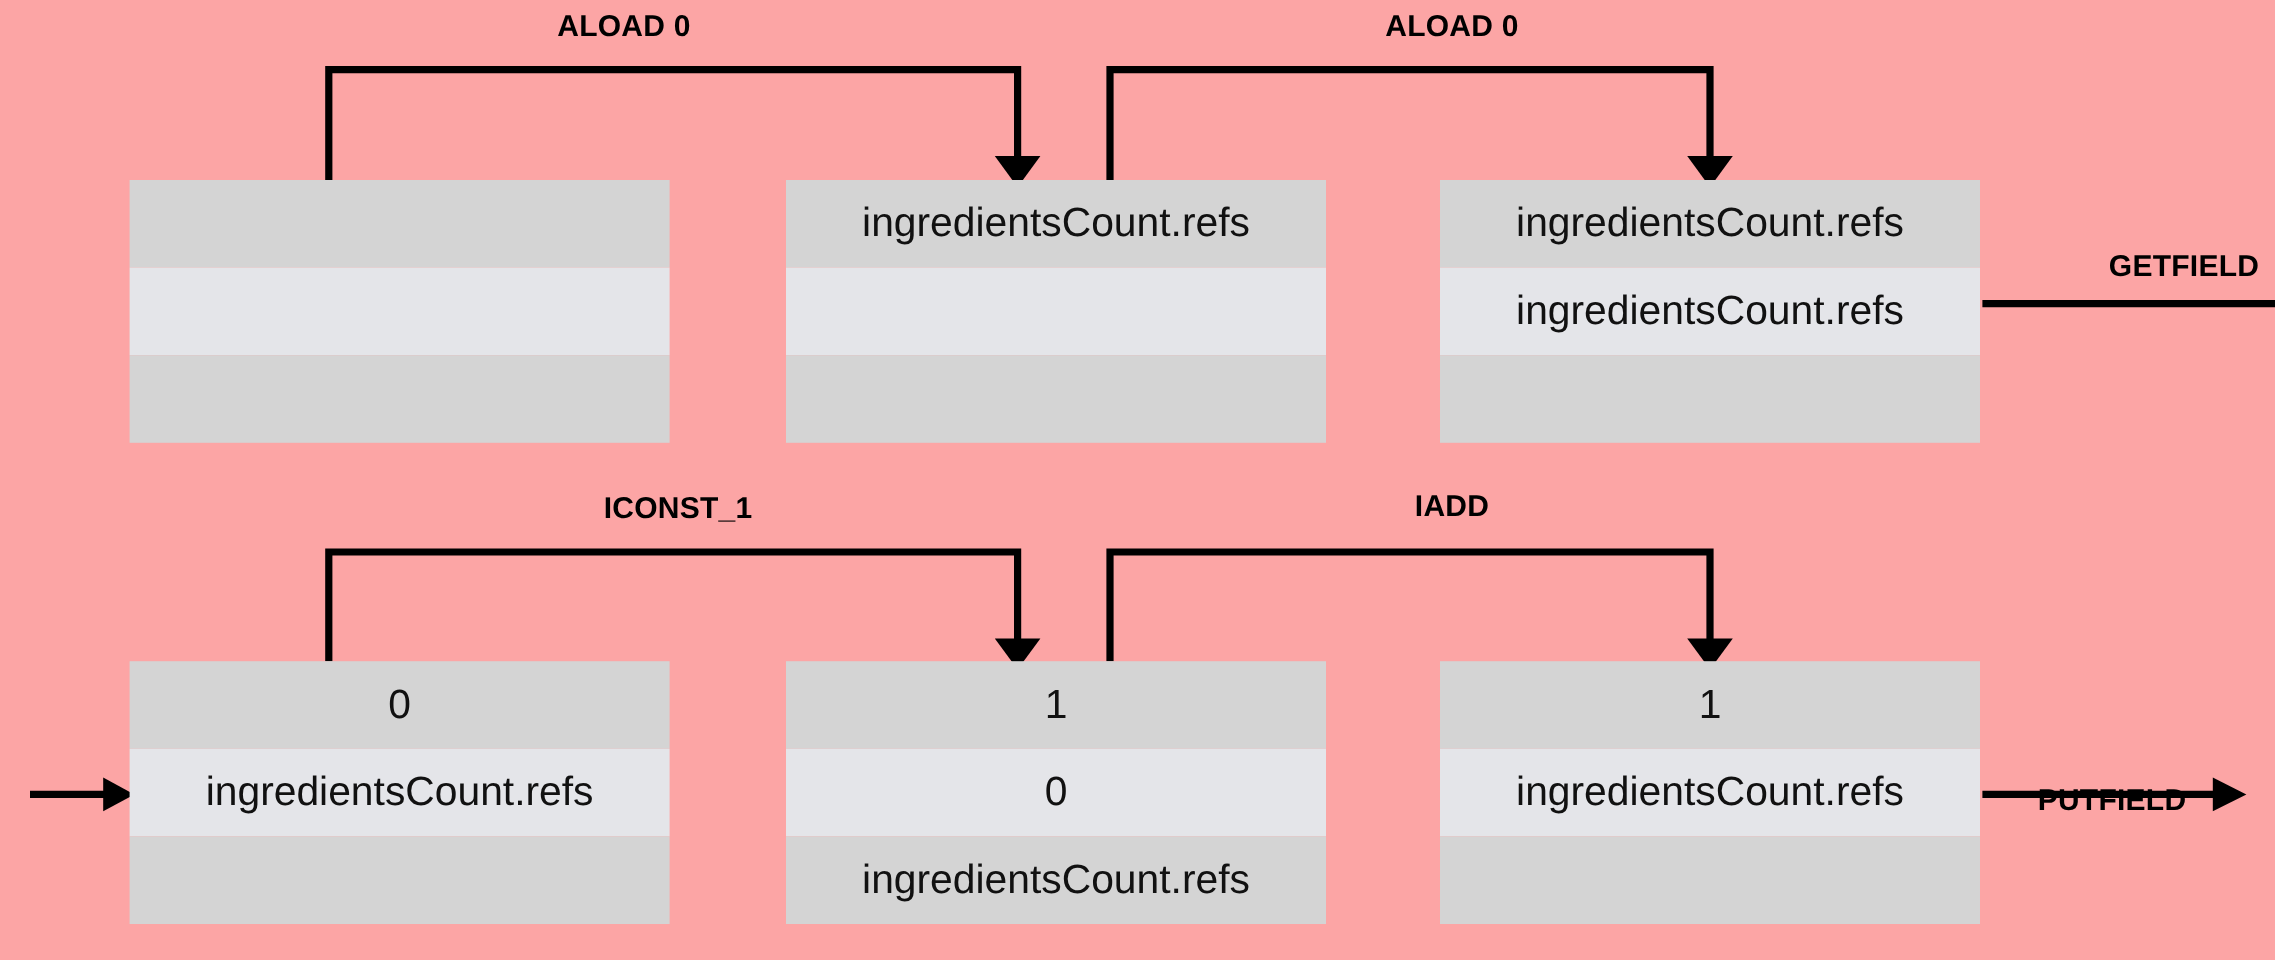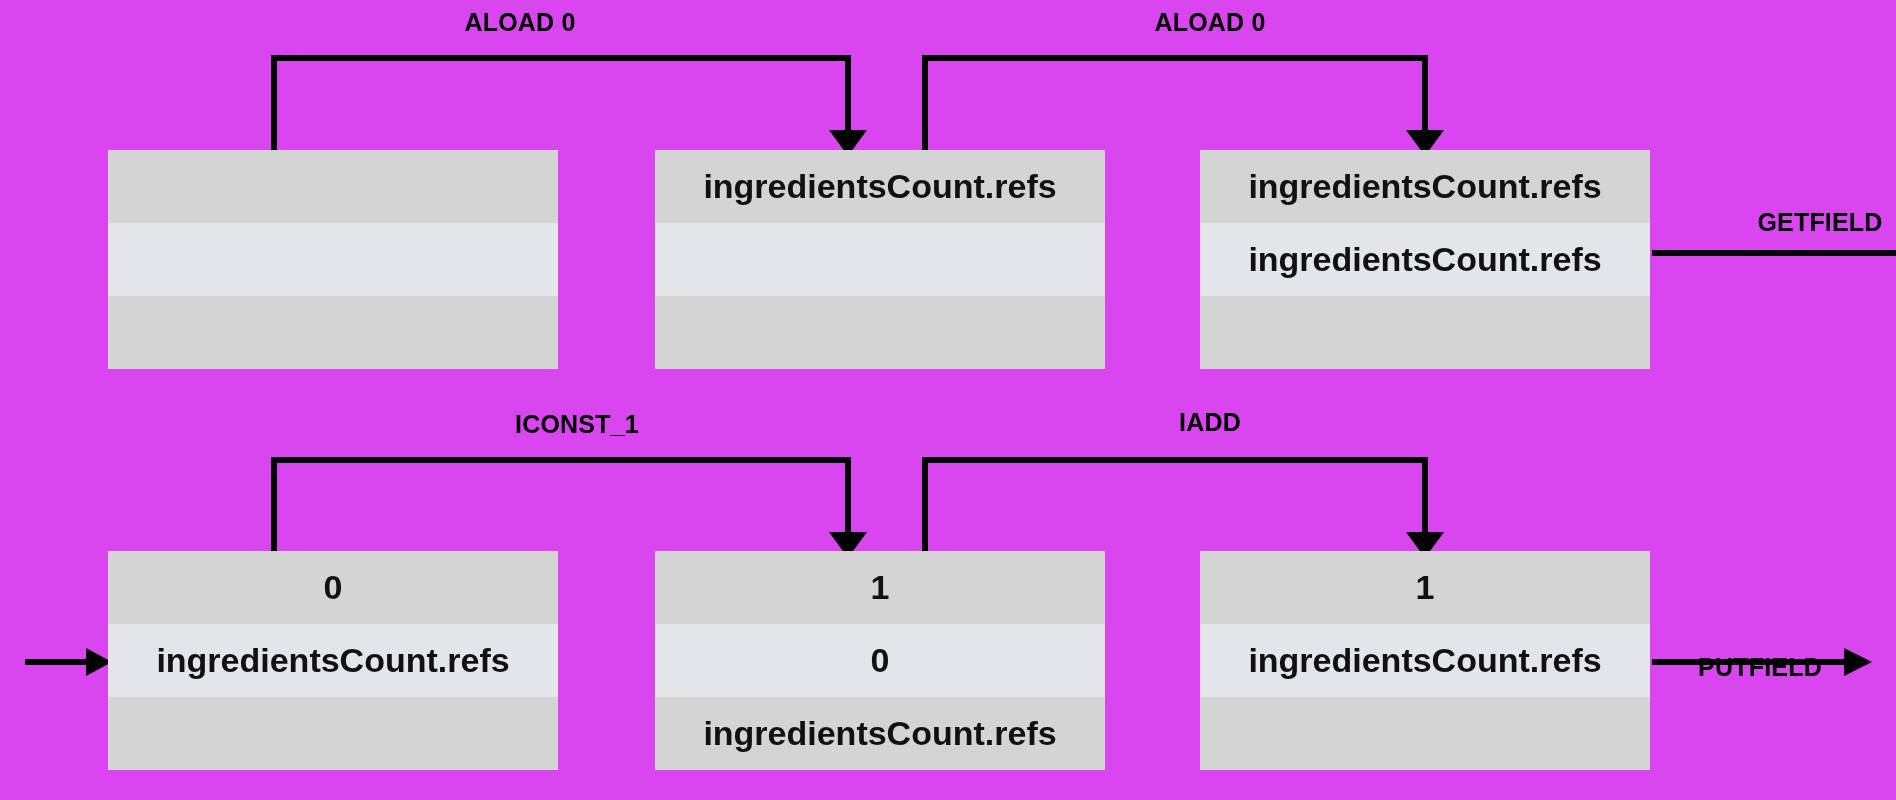--- a/index.html
+++ b/index.html
@@ -9,38 +9,37 @@
   }
   body {
     font-family: "Liberation Sans", sans-serif;
     -webkit-font-smoothing: antialiased;
   }
   #canvas {
     position: relative;
     width: 1896px;
     height: 800px;
     overflow: hidden;
-    background: #d946ef;
+    background: #fca5a5;
   }
   
   .stack {
     position: absolute;
     width: 450px;
     display: flex;
     flex-direction: column;
   }
   .cell {
     height: 73px;
     line-height: 73px;
     text-align: center;
     font-size: 34px;
     color: #111111;
     white-space: nowrap;
     overflow: visible;
-    font-weight: bold;
   }
   .cell.dark  { background: #d4d4d4; }
   .cell.light { background: #e4e5e9; }
 
   
   #wires {
     position: absolute;
     left: 0; top: 0;
     width: 1896px;
     height: 800px;
@@ -103,21 +102,21 @@
       <path d="M 1844 648 L 1872 662 L 1844 676 z" fill="#000000"></path>
     </g>
   </svg>
 
   <div class="op-label" style="left:520px; top:8px;">ALOAD 0</div>
 
   <div class="op-label" style="left:1210px; top:8px;">ALOAD 0</div>
 
   <div class="op-label" style="left:1820px; top:208px;">GETFIELD</div>
 
-  <div class="op-label" style="left:565px; top:410px;margin-left:12px;">ICONST_1</div>
+  <div class="op-label" style="left:565px; top:410px;">ICONST_1</div>
 
   <div class="op-label" style="left:1210px; top:408px;">IADD</div>
 
   <div class="op-label" style="left:1760px; top:653px;">PUTFIELD</div>
 
   <div class="stack" style="left:108px; top:150px;">
     <div class="cell dark"></div>
     <div class="cell light"></div>
     <div class="cell dark"></div>
   </div>

